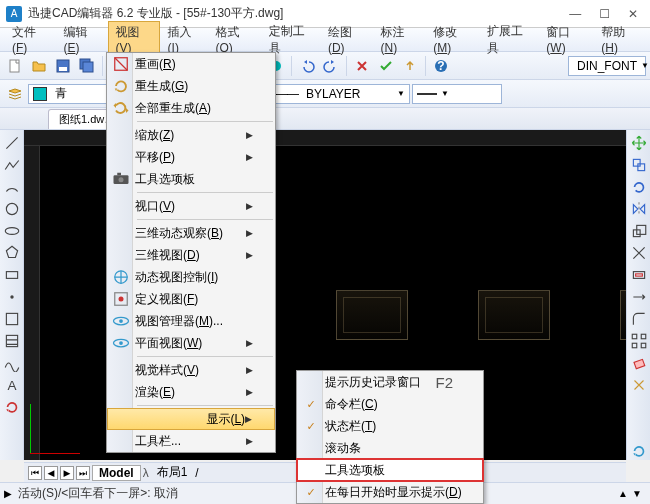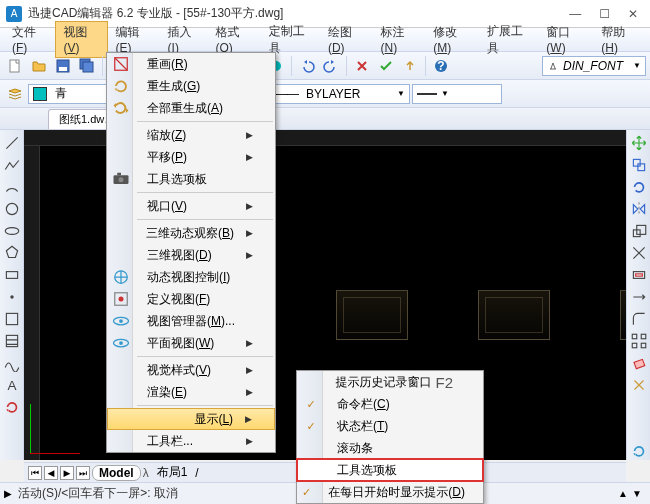--- a/index.html
+++ b/index.html
@@ -13,47 +13,47 @@
   .menubar .item { padding: 3px 8px; color: #333; cursor: default; }
   .menubar .item.active { background: #fdd889; border: 1px solid #d8a63c; padding: 2px 7px; }
   .toolbar1, .toolbar2 { height: 28px; background: linear-gradient(#f5f8fd,#e6ecf6); border-bottom: 1px solid #ccd6e8; display: flex; align-items: center; padding: 0 4px; gap: 2px; }
   .tbtn { width: 22px; height: 22px; display: flex; align-items: center; justify-content: center; border-radius: 2px; }
   .tbtn svg { width: 16px; height: 16px; }
   .sep { width: 1px; height: 20px; background: #ccd6e8; margin: 0 2px; }
   .combo { height: 20px; border: 1px solid #9db5d8; background: #fff; padding: 0 4px; display: flex; align-items: center; gap: 4px; }
   .combo .val { flex: 1; }
   .combo.sm { width: 90px; }
   .combo.md { width: 150px; }
-  .combo.lg { width: 104px; font-style: italic; }
+  .combo.lg { width: 78px; }
   .tab-row { height: 22px; background: linear-gradient(#f0f3f9,#e2e8f2); border-bottom: 1px solid #ccd6e8; display: flex; align-items: flex-end; padding-left: 48px; }
   .filetab { background: #fff; border: 1px solid #bbc; border-bottom: none; padding: 2px 10px; font-size: 11px; border-radius: 3px 3px 0 0; }
   .main { position: absolute; top: 130px; left: 0; right: 0; bottom: 44px; display: flex; }
   .left-tools, .right-tools { width: 24px; background: linear-gradient(90deg,#eef2f9,#dfe6f1); border-right: 1px solid #ccd6e8; display: flex; flex-direction: column; align-items: center; padding-top: 4px; gap: 4px; }
   .right-tools { border-right: none; border-left: 1px solid #ccd6e8; }
   .vt { width: 18px; height: 18px; display: flex; align-items: center; justify-content: center; }
   .canvas-wrap { flex: 1; position: relative; }
   .canvas { position: absolute; inset: 0; background: #000; overflow: hidden; }
   .drawing { position: absolute; bottom: 120px; display: flex; gap: 70px; left: 170px; }
   .floor { width: 72px; height: 50px; background: linear-gradient(180deg, rgba(120,100,60,0.2), rgba(60,50,30,0.1)); border: 1px solid rgba(180,160,120,0.4); position: relative; }
   .floor::before { content:""; position:absolute; inset:6px; border:1px solid rgba(160,140,100,0.3); }
   .axis { position: absolute; left: 6px; bottom: 6px; }
   .axis .y { position:absolute; width:1px; height:50px; background:#0c0; bottom:0; }
   .axis .x { position:absolute; height:1px; width:50px; background:#c00; bottom:0; }
   .ruler-x { position:absolute; left:0; right:0; top:0; height:16px; background:#1a1a1a; border-bottom:1px solid #333; }
   .ruler-y { position:absolute; left:0; top:16px; bottom:0; width:16px; background:#1a1a1a; border-right:1px solid #333; }
   .model-tabs { position:absolute; left:24px; right:24px; bottom:22px; height:20px; background:#e8ecf4; border-top:1px solid #ccd6e8; display:flex; align-items:center; padding:0 4px; gap:2px; font-size:11px; }
   .model-tabs .nav { width:14px; height:14px; border:1px solid #999; background:#fff; text-align:center; line-height:12px; font-size:9px; }
-  .model-tabs .mt { padding:0 6px;border-radius:7px; }
+  .model-tabs .mt { padding:0 6px; }
   .model-tabs .mt.active { background:#fff; border:1px solid #aaa; font-weight:bold; }
   .cmdbar { position:absolute; left:0; right:0; bottom:0; height:22px; background:#eef1f7; border-top:1px solid #ccd6e8; display:flex; align-items:center; padding:0 4px; font-size:11px; }
   .cmdbar .arrow { width:14px; font-size:10px; }
   .cmdbar .txt { flex:1; color:#333; }
   
   .dropdown { position:absolute; background:#f4f4f4; border:1px solid #999; box-shadow:2px 2px 4px rgba(0,0,0,0.3); z-index:100; }
-  .dropdown .row { height:22px; display:flex; align-items:center; padding:0 18px 0 4px; gap:16px; position:relative; }
+  .dropdown .row { height:22px; display:flex; align-items:center; padding:0 18px 0 4px; gap:4px; position:relative; }
   .dropdown .row.highlight { background:linear-gradient(#ffe9a8,#ffd86f); border:1px solid #d8a63c; height:22px;text-align:right; }
   .dropdown .row.highlight-red { background:#fff; outline:2px solid #d33; outline-offset:-1px; }
   .dropdown .icon-slot { width:20px; height:20px; display:flex; align-items:center; justify-content:center; }
   .dropdown .label { flex:1; white-space:nowrap; }
   .dropdown .arrow-r { position:absolute; right:4px; font-size:9px; color:#333; }
   .dropdown .shortcut { position:absolute; right:12px; color:#555; font-size:15px; }
   .dropdown hr { border:none; border-top:1px solid #ccc; margin:2px 2px 2px 30px; }
   .left-stripe { position:absolute; left:0; top:0; bottom:0; width:26px; background:linear-gradient(90deg,#eef1f7,#e3e8f0); border-right:1px solid #d5d5d5; }
   .dropdown .row > * { position:relative; z-index:1; }
   .check { color:#c77f1a; font-size:11px; width:20px; text-align:center; }
@@ -68,22 +68,22 @@
   <div class="title">迅捷CAD编辑器 6.2 专业版 - [55#-130平方.dwg]</div>
   <div class="winbtns">
     <span>—</span>
     <span>☐</span>
     <span>✕</span>
   </div>
 </div>
 
 <div class="menubar" id="menubar">
     <div class="item">文件(<u class="mn">F</u>)</div>
+    <div class="item">编辑(<u class="mn">E</u>)</div>
     <div class="item active">视图(<u class="mn">V</u>)</div>
-    <div class="item">编辑(<u class="mn">E</u>)</div>
     <div class="item">插入(<u class="mn">I</u>)</div>
     <div class="item">格式(<u class="mn">O</u>)</div>
     <div class="item">定制工具</div>
     <div class="item">绘图(<u class="mn">D</u>)</div>
     <div class="item">标注(<u class="mn">N</u>)</div>
     <div class="item">修改(<u class="mn">M</u>)</div>
     <div class="item">扩展工具</div>
     <div class="item">窗口(<u class="mn">W</u>)</div>
     <div class="item">帮助(<u class="mn">H</u>)</div>
   </div>

